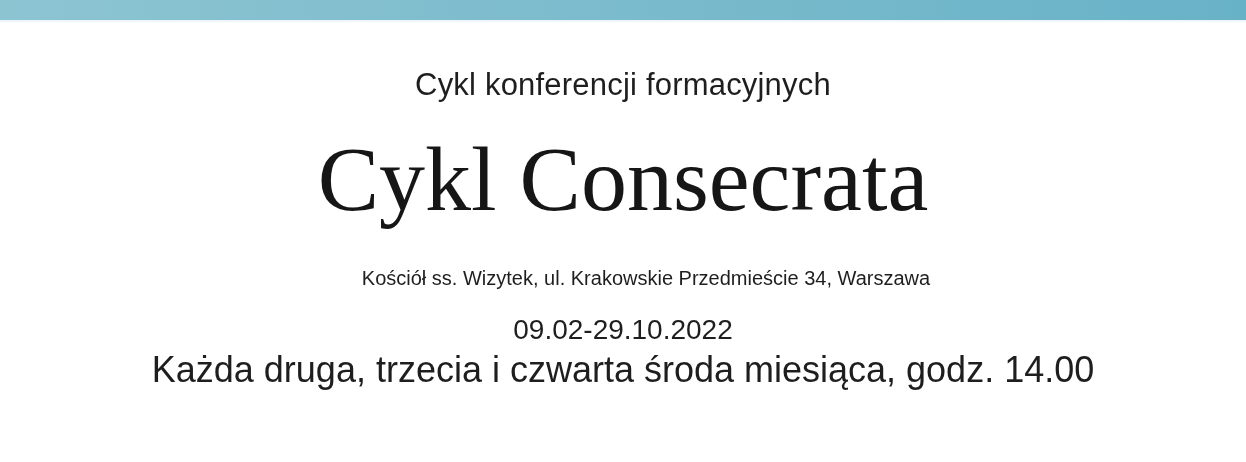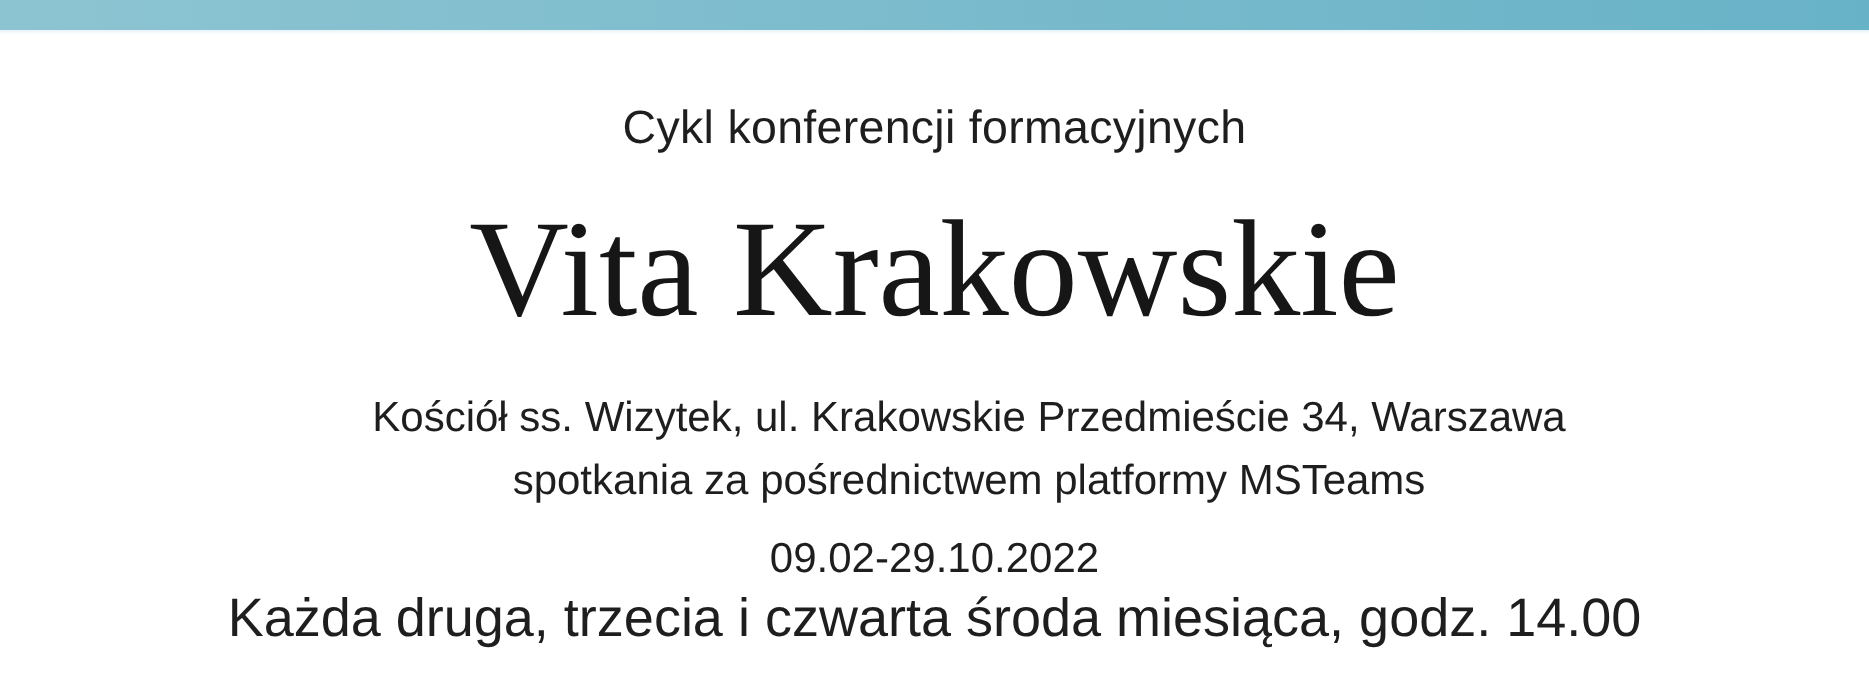--- a/index.html
+++ b/index.html
@@ -43,21 +43,21 @@
     margin-top: 29px;
     font-family: "Liberation Serif", "DejaVu Serif", serif;
     font-size: 92px;
     line-height: 92px;
     font-weight: 400;
     letter-spacing: 0px;
     color: #161616;
   }
   .body-block {
     margin-top: 32px;
-    font-size: 28px;
+    font-size: 20px;
     line-height: 42px;
     padding-left: 46px;
   }
   .date-line {
     margin-top: 12px;
     font-size: 28px;
     line-height: 38px;
   }
   .schedule-line {
     margin-top: 0px;
@@ -70,25 +70,24 @@
 
 <div class="slide">
 
   <div class="top-bar" style="background: linear-gradient(to right, rgb(141, 196, 210), rgb(104, 178, 199));"></div>
   <div class="top-bar-fade"></div>
 
   <div class="content">
 
     <div class="kicker">Cykl konferencji formacyjnych</div>
 
-    <div class="title">Vita Krakowskie</div>
+    <div class="title">Cykl Consecrata</div>
 
     <div class="body-block">
       <div>Kościół ss. Wizytek, ul. Krakowskie Przedmieście 34, Warszawa</div>
-      <div>spotkania za pośrednictwem platformy MSTeams</div>
     </div>
 
     <div class="date-line">09.02-29.10.2022</div>
 
     <div class="schedule-line">Każda druga, trzecia i czwarta środa miesiąca, godz. 14.00</div>
 
   </div>
 </div>
 
 </body></html>

